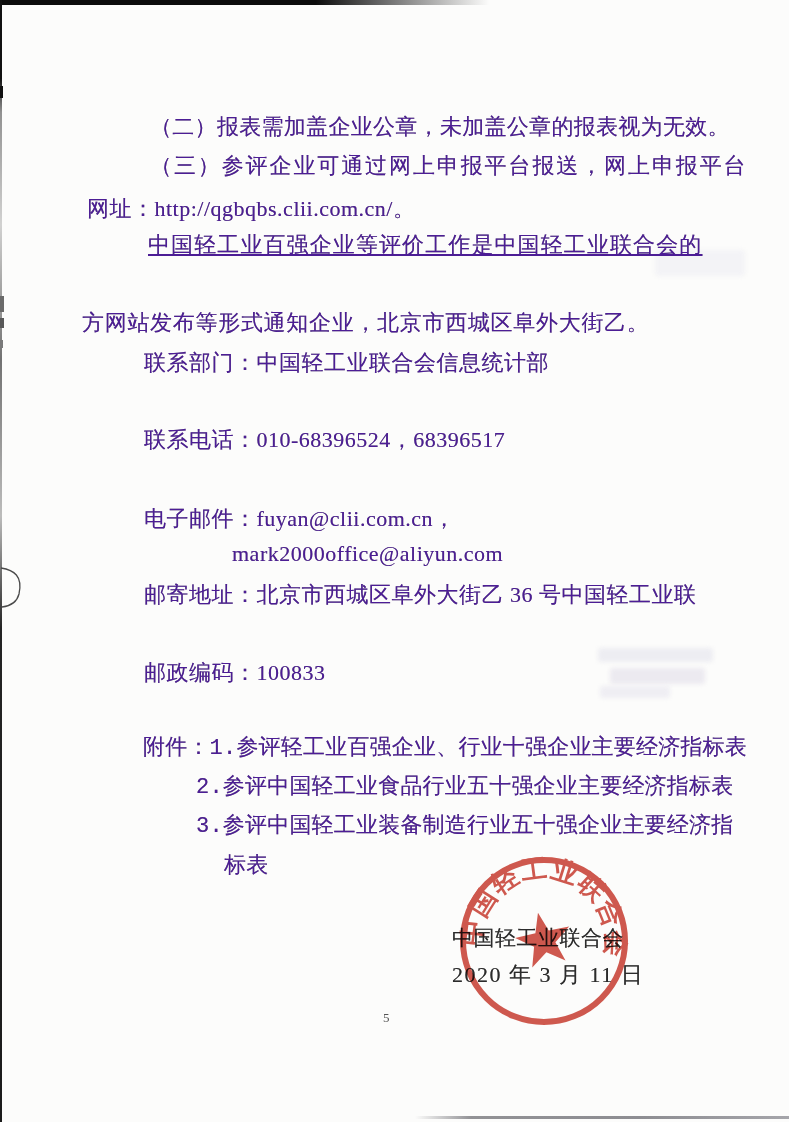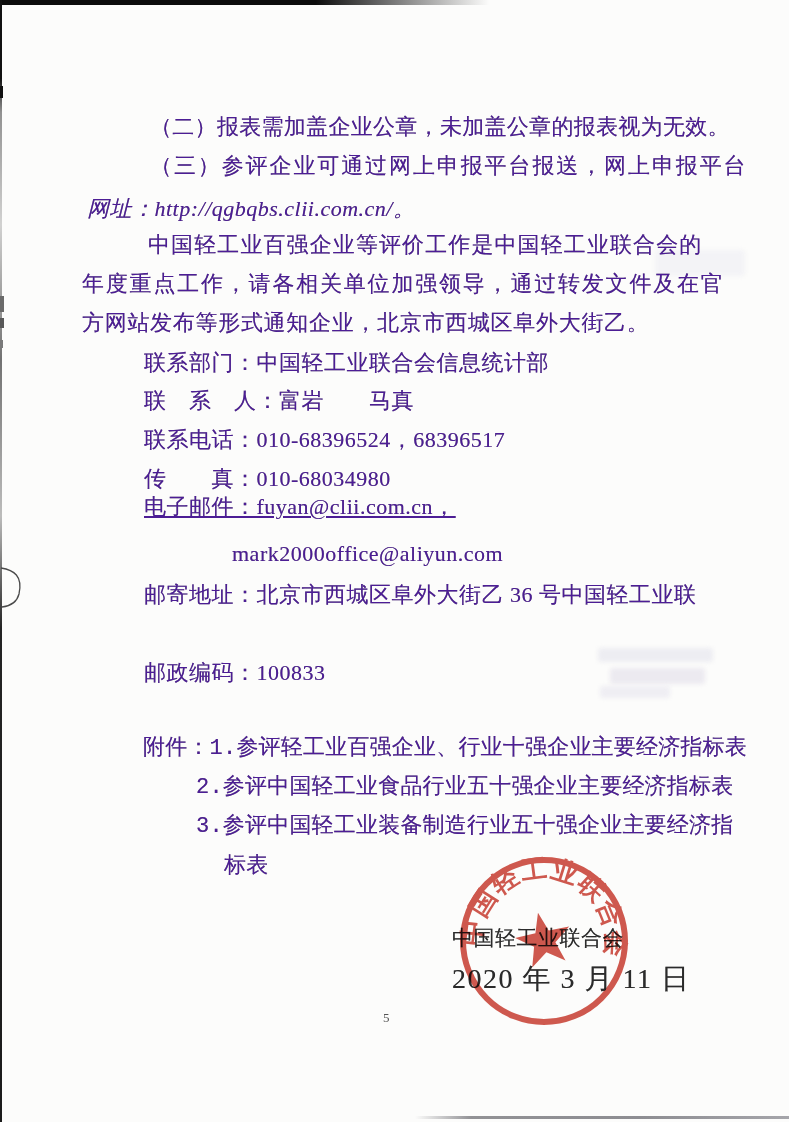--- a/index.html
+++ b/index.html
@@ -62,41 +62,38 @@
     <path d="M1,8 C14,10 23,16 19,34 C17,42 10,46 2,47" stroke="#4a4a4a" stroke-width="1.3" fill="none"></path>
   </svg>
   <div class="art-blur" style="left:598px;top:648px;width:115px;height:14px;background:#ededf2;"></div>
   <div class="art-blur" style="left:610px;top:668px;width:95px;height:16px;background:#eceaf0;"></div>
   <div class="art-blur" style="left:600px;top:686px;width:70px;height:12px;background:#efeef3;"></div>
   <div class="art-blur" style="left:655px;top:250px;width:90px;height:26px;background:#f3f3f6;"></div>
   <div class="art-bottomline"></div>
 
   <div class="ln" style="left:150px;top:112px;letter-spacing:.3px;">（二）报表需加盖企业公章，未加盖公章的报表视为无效。</div>
   <div class="ln" style="left:150px;top:151px;letter-spacing:1.9px;">（三）参评企业可通过网上申报平台报送，网上申报平台</div>
-  <div class="ln" style="left:87px;top:194px;letter-spacing:.5px;font-style:italic;">网址：http://qgbqbs.clii.com.cn/。</div>
-  <div class="ln" style="left:148px;top:230px;letter-spacing:1.1px;">中国轻工业百强企业等评价工作是中国轻工业联合会的</div>
-  <div class="ln" style="left:82px;top:269px;letter-spacing:1.8px;">年度重点工作，请各相关单位加强领导，通过转发文件及在官</div>
+  <div class="ln" style="left:87px;top:194px;letter-spacing:.5px;">网址：http://qgbqbs.clii.com.cn/。</div>
+  <div class="ln" style="left:148px;top:230px;letter-spacing:1.1px;text-decoration:underline;">中国轻工业百强企业等评价工作是中国轻工业联合会的</div>
   <div class="ln" style="left:82px;top:308px;letter-spacing:.7px;">方网站发布等形式通知企业，北京市西城区阜外大街乙。</div>
 
   <div class="ln contact" style="left:144px;top:348px;">联系部门：中国轻工业联合会信息统计部</div>
-  <div class="ln contact" style="left:144px;top:386px;">联　系　人：富岩　　马真</div>
   <div class="ln contact" style="left:144px;top:425px;">联系电话：010-68396524，68396517</div>
-  <div class="ln contact" style="left:144px;top:464px;">传　　真：010-68034980</div>
-  <div class="ln contact" style="left:144px;top:492px;text-decoration:underline;">电子邮件：fuyan@clii.com.cn，</div>
+  <div class="ln contact" style="left:144px;top:504px;">电子邮件：fuyan@clii.com.cn，</div>
   <div class="ln contact" style="left:232px;top:541px;">mark2000office@aliyun.com</div>
   <div class="ln contact" style="left:144px;top:580px;">邮寄地址：北京市西城区阜外大街乙 36 号中国轻工业联</div>
   <div class="ln contact" style="left:144px;top:658px;">邮政编码：100833</div>
 
   <div class="ln attach" style="left:143px;top:732px;">附件：1.参评轻工业百强企业、行业十强企业主要经济指标表</div>
   <div class="ln attach" style="left:196px;top:771px;">2.参评中国轻工业食品行业五十强企业主要经济指标表</div>
   <div class="ln attach" style="left:196px;top:810px;">3.参评中国轻工业装备制造行业五十强企业主要经济指</div>
   <div class="ln attach" style="left:224px;top:850px;">标表</div>
 
   <div class="sig" style="left:452px;top:924px;font-size:21px;letter-spacing:.5px;">中国轻工业联合会</div>
-  <div class="sig" style="left:452px;top:960px;font-size:28px;letter-spacing:1.5px;">2020 年 3 月 11 日</div>
+  <div class="sig" style="left:452px;top:960px;font-size:22px;letter-spacing:1.5px;">2020 年 3 月 11 日</div>
 
   <svg class="seal" viewBox="0 0 172 172">
     <g opacity="0.92">
       <circle cx="86" cy="86" r="81" fill="none" stroke-width="6" stroke="#c8382b"></circle>
       <polygon points="86,57 92.8,76.7 113.6,77 96.9,89.6 103,109.5 86,97.5 69,109.5 75.1,89.6 58.4,77 79.2,76.7" transform="rotate(-12 86 86)" fill="#c8382b"></polygon>
       <defs>
         <path id="sealArc" d="M 23.5 93.7 A 63 63 0 1 1 147.1 101.2" fill="none"></path>
       </defs>
       <text font-size="26" letter-spacing="1.5" style="font-family:'Liberation Serif','DejaVu Serif',serif;font-weight:bold;" fill="#c8382b">
         <textPath href="#sealArc" startOffset="1%">中国轻工业联合会</textPath>

